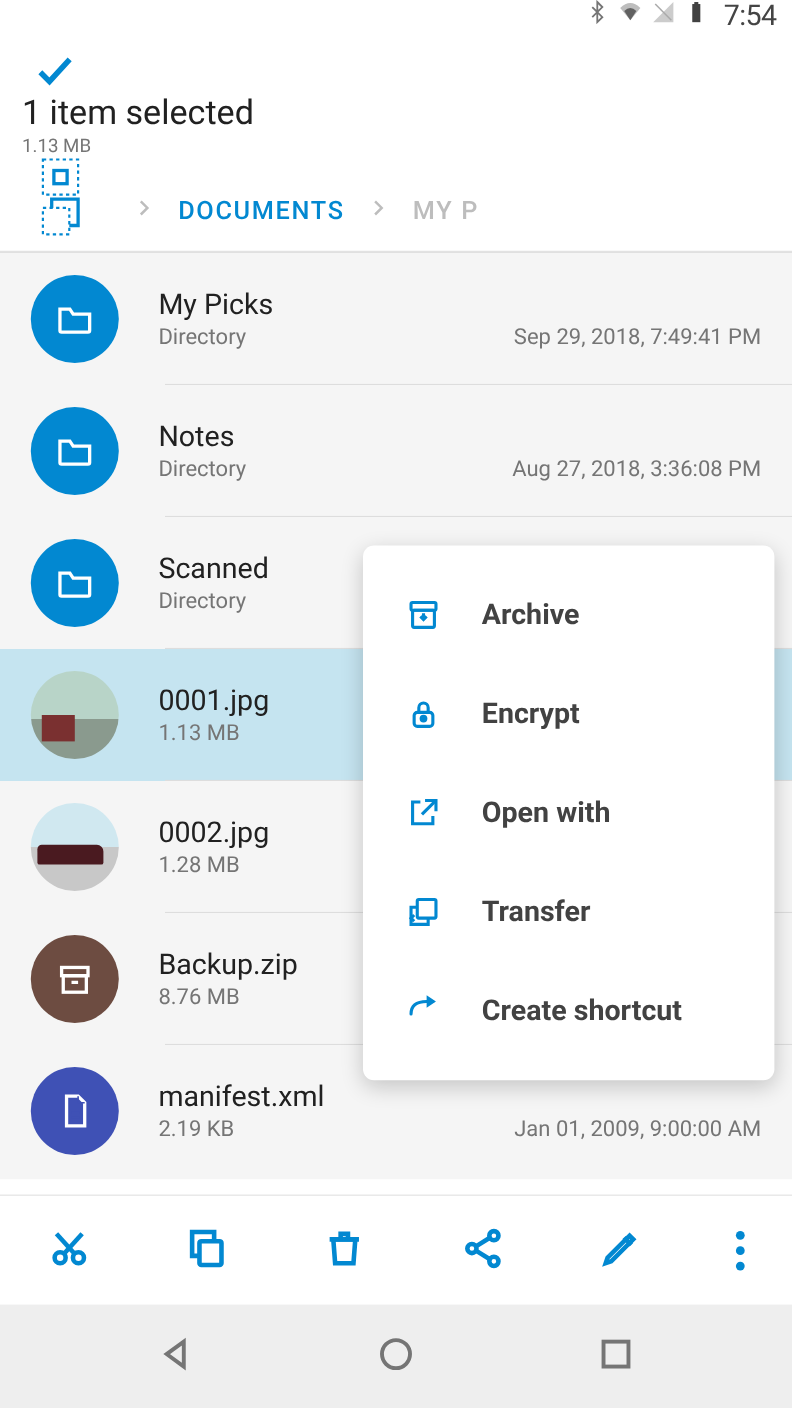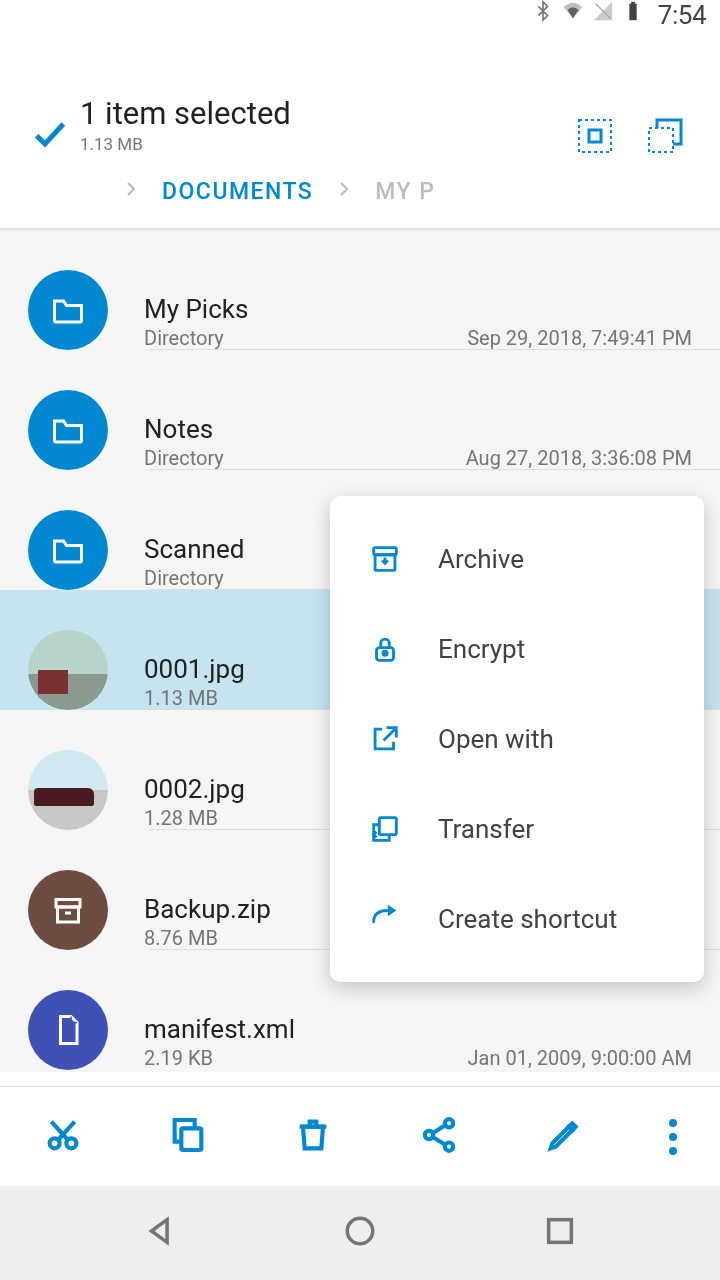--- a/index.html
+++ b/index.html
@@ -4,57 +4,57 @@
 <style>
   * { box-sizing: border-box; margin: 0; padding: 0; }
   html, body { width: 720px; height: 1280px; font-family: Roboto, Arial, sans-serif; background: #fff; overflow: hidden; }
   
   
   .status-bar { height: 44px; display: flex; justify-content: flex-end; padding: 0 14px; gap: 8px; }
   .status-icon { width: 22px; height: 22px; fill: #757575; }
   .status-time { font-size: 26px; color: #444; font-weight: 400; margin-left: 6px; letter-spacing: -0.5px; }
   
   
-  .header { height: 110px; display: flex; align-items: flex-end; padding: 0 20px; }
+  .header { height: 110px; display: flex; align-items: flex-start; padding: 0 20px; flex-direction: column; }
   .check-btn { width: 60px; display: flex; justify-content: center; }
   .check-btn svg { width: 40px; height: 40px; stroke: #0288d1; stroke-width: 3; fill: none; }
   .header-text { flex: 1; }
   .header-title { font-size: 31px; color: #212121; font-weight: 400; }
   .header-sub { font-size: 17px; color: #757575; margin-top: 2px; }
   .header-icon-btn { width: 70px; display: flex; justify-content: center; }
   .select-icon svg { width: 36px; height: 36px; }
   
   
   .breadcrumb { height: 75px; display: flex; align-items: center; padding: 0 20px 0 100px; border-bottom: 1px solid #ddd; overflow: hidden; white-space: nowrap; }
   .bc-item { font-size: 23px; color: #bdbdbd; letter-spacing: 1.5px; font-weight: 500; }
   .bc-item.active { color: #0288d1; }
   .bc-chev { margin: 0 22px; }
   .bc-chev svg { width: 18px; height: 18px; stroke: #bdbdbd; stroke-width: 3; fill: none; }
   
   
   .file-list { background: #f5f5f5; height: 843px; border-top: 1px solid #e0e0e0; overflow: hidden; }
-  .file-row { height: 120px; display: flex; align-items: flex-end; padding: 0 28px; position: relative; }
+  .file-row { height: 120px; display: flex; align-items: center; padding: 0 28px; position: relative; }
   .file-row.selected { background: #c5e4f0; }
   .file-row .divider { position: absolute; bottom: 0; left: 150px; right: 0; height: 1px; background: #ddd; }
   .thumb { width: 80px; height: 80px; border-radius: 50%; display: flex; align-items: center; justify-content: center; flex-shrink: 0; }
   .thumb.blue { background: #0288d1; }
   .thumb.brown { background: #6d4c41; }
   .thumb.purple { background: #3f51b5; }
   .thumb svg { width: 40px; height: 36px; fill: none; stroke: #fff; stroke-width: 2; }
   .thumb.img1 { background: linear-gradient(to bottom, #b8d4c8 0%, #b8d4c8 55%, #8a9a8e 55%, #8a9a8e 100%); position: relative; overflow: hidden; }
   .thumb.img1::before { content:""; position:absolute; left:10px; top:40px; width:30px; height:24px; background:#7a3030; }
   .thumb.img2 { background: linear-gradient(to bottom, #d0e8f0 0%, #d0e8f0 50%, #c8c8c8 50%, #c8c8c8 100%); position: relative; overflow: hidden; }
   .thumb.img2::before { content:""; position:absolute; left:6px; top:38px; width:60px; height:18px; background:#4a1a20; border-radius:4px 6px 2px 2px; }
   .file-info { flex: 1; padding-left: 36px; display: flex; flex-direction: column; justify-content: center; }
   .file-name { font-size: 26px; color: #212121; }
   .file-meta { display: flex; justify-content: space-between; margin-top: 2px; }
   .file-type, .file-date { font-size: 20px; color: #757575; }
   
   
-  .popup { position: absolute; right: 16px; top: 496px; width: 374px; background: #fff; border-radius: 10px; box-shadow: 0 6px 20px rgba(0,0,0,0.2); padding: 18px 0; z-index: 10; }
+  .popup { position: absolute; right: 16px; top: 496px; width: 374px; background: #fff; border-radius: 10px; box-shadow: 0 6px 20px rgba(0,0,0,0.2); padding: 18px 0; z-index: 10; font-weight: bold; }
   .popup-item { height: 90px; display: flex; align-items: center; padding: 0 30px; }
   .popup-icon { width: 50px; display: flex; justify-content: center; }
   .popup-icon svg { width: 34px; height: 34px; fill: none; stroke: #0288d1; stroke-width: 2; }
   .popup-label { font-size: 26px; color: #424242; margin-left: 28px; }
   
   
   .toolbar { position: absolute; left: 0; right: 0; bottom: 94px; height: 100px; background: #fff; display: flex; align-items: center; justify-content: space-around; border-top: 1px solid #e0e0e0; }
   .tool-btn svg { width: 40px; height: 40px; fill: none; stroke: #0288d1; stroke-width: 2.5; }
   .more-dots { display: flex; flex-direction: column; gap: 6px; }
   .more-dots span { width: 8px; height: 8px; border-radius: 50%; background: #0288d1; }

